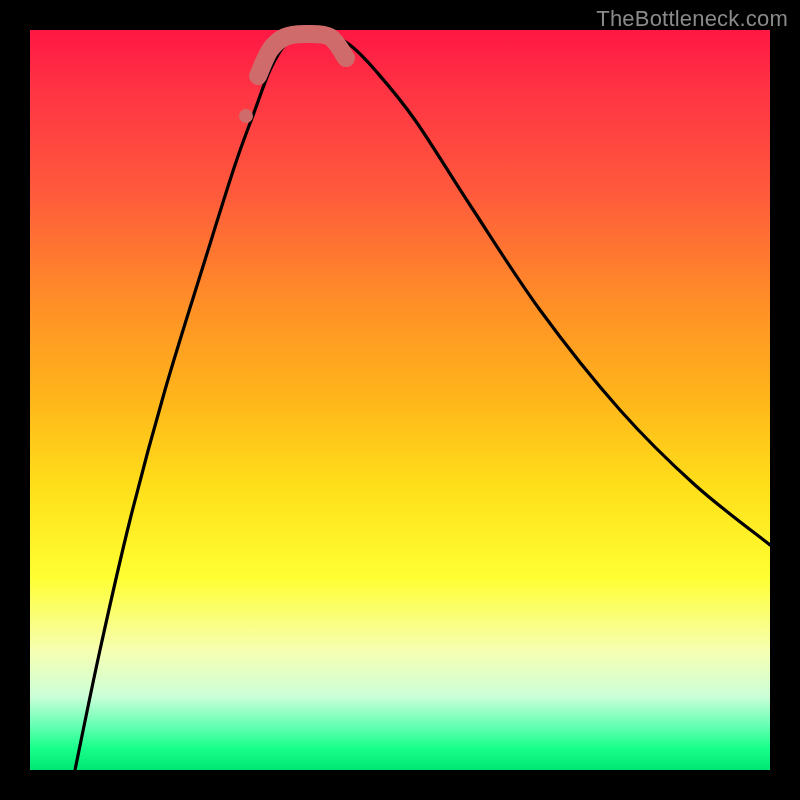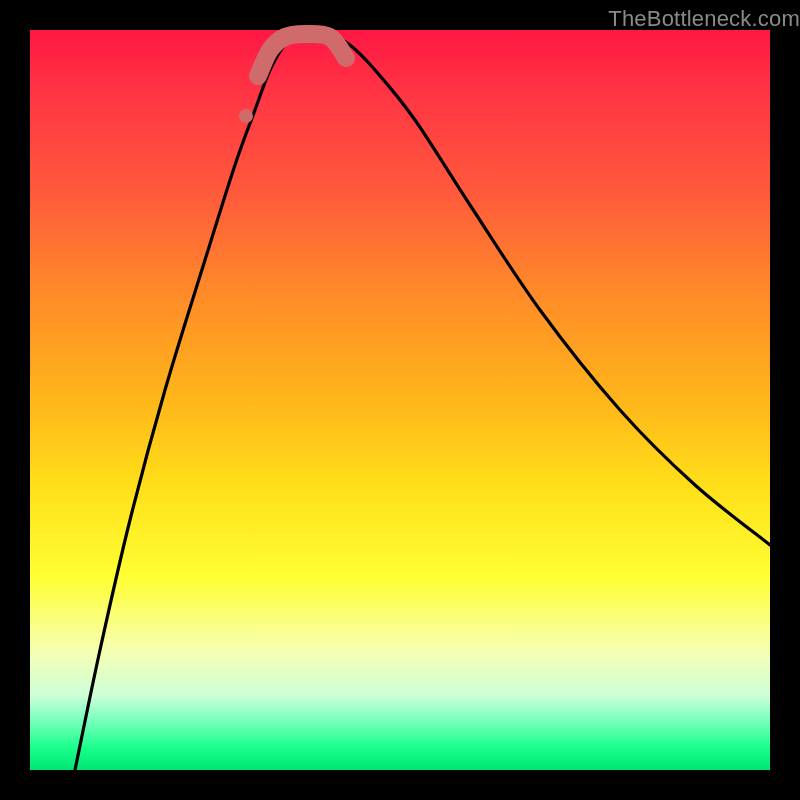--- a/index.html
+++ b/index.html
@@ -38,21 +38,21 @@
       #f6ffb3 84%,
       #ccffd8 90%,
       #66ffb3 94%,
       #1aff8c 97%,
       #00e673 100%
     );
   }
   .watermark {
     position: absolute;
     top: 6px;
-    right: 0;
+    right: 12px;
     font-size: 22px;
     font-weight: 500;
     color: #8a8a8a;
     letter-spacing: 0.2px;
     user-select: none;
   }
   svg.curves {
     position: absolute;
     top: 30px;
     left: 30px;

